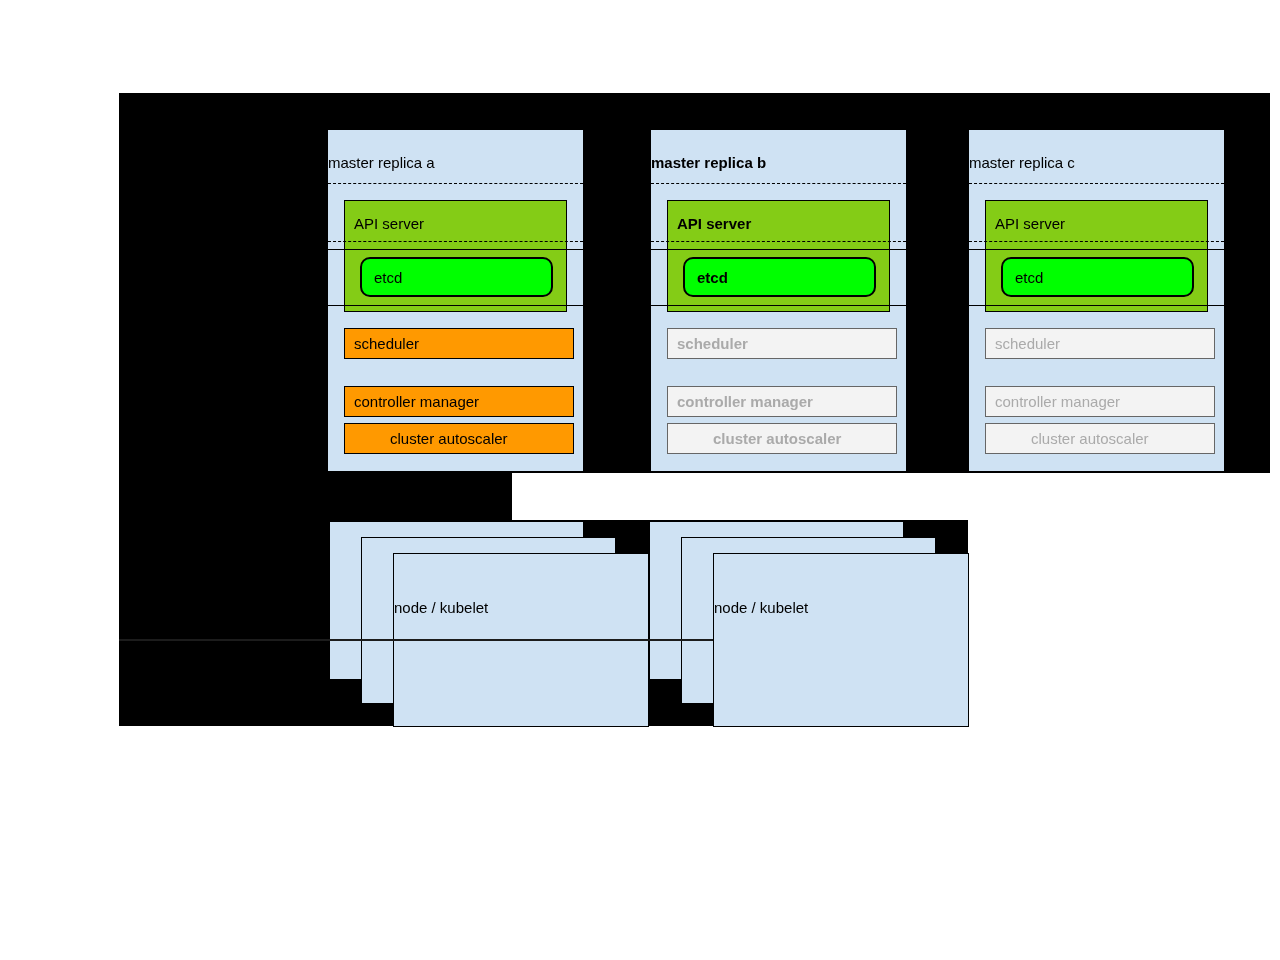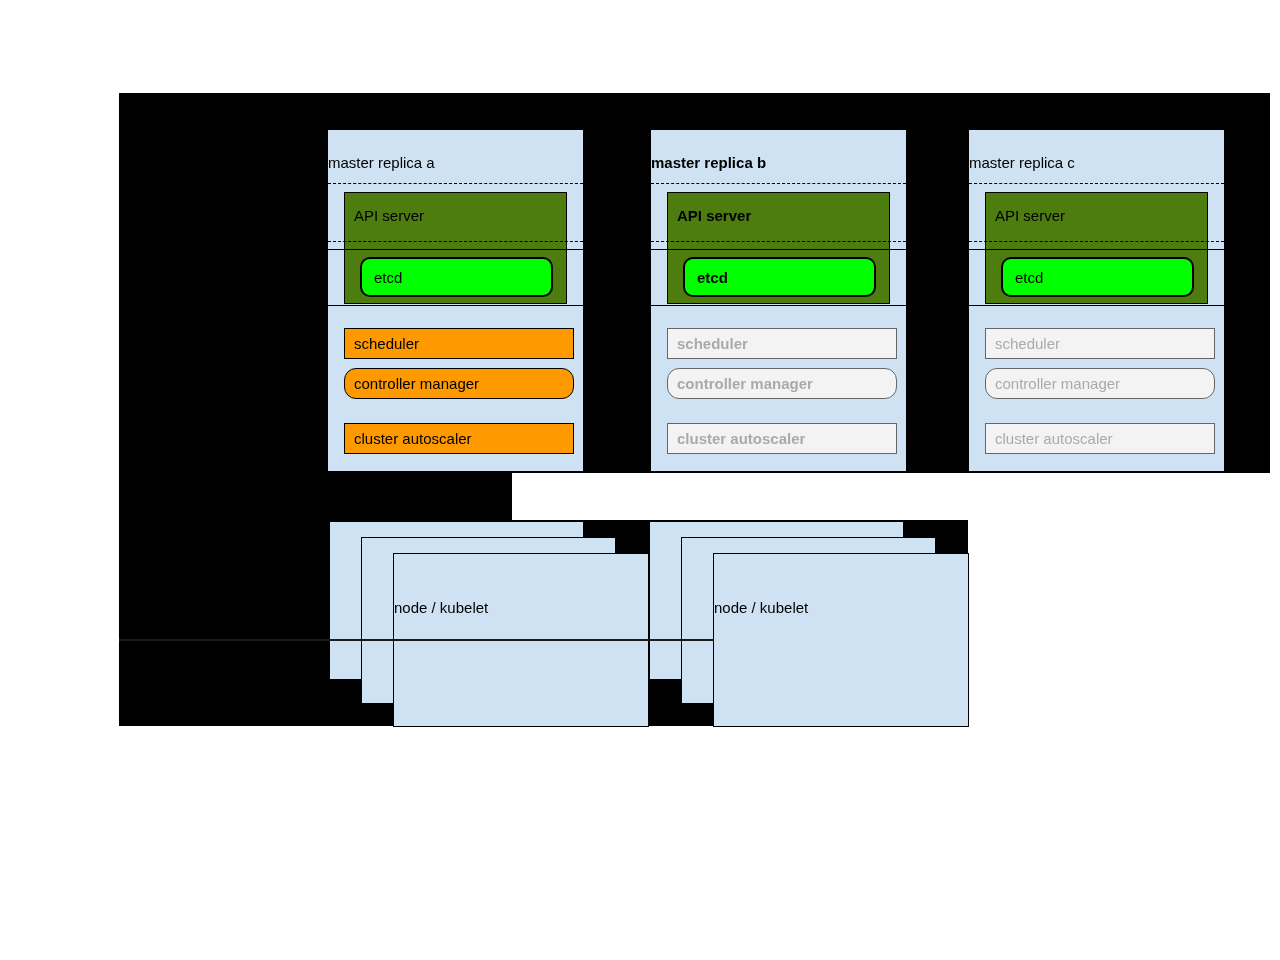--- a/index.html
+++ b/index.html
@@ -42,23 +42,23 @@
   .sep { position: absolute; left: 0; right: 0; height: 0; z-index: 4; }
   .sep.dashed { border-top: 1px dashed #000; }
   .sep.solid  { border-top: 1px solid  #000; }
   .sep-1 { top: 53px; }
   .sep-2 { top: 111px; }
   .sep-3 { top: 119px; }
   .sep-4 { top: 175px; }
 
   .api-box {
     position: absolute;
-    left: 16px; top: 62px;
+    left: 16px; top: 70px;
     width: 223px; height: 112px;
-    background: #4d7c0f;
+    background: #84cc16;
     border: 1px solid #000;
     box-sizing: border-box;
     z-index: 2;
   }
   .api-label { position: absolute; left: 9px; top: 14px; line-height: 18px; }
 
   .etcd-box {
     position: absolute;
     left: 32px; top: 127px;
     width: 193px; height: 40px;
@@ -79,22 +79,22 @@
     width: 230px; height: 31px;
     background: #FF9900;
     border: 1px solid #000;
     box-sizing: border-box;
     display: flex;
     align-items: center;
     z-index: 2;
   }
   .sub-box span { padding-left: 9px; }
   .sub-scheduler  { top: 198px; }
-  .sub-controller { top: 238px; border-radius: 12px; }
-  .sub-autoscaler { top: 293px; }
+  .sub-controller { top: 256px; }
+  .sub-autoscaler { top: 293px; padding-left: 36px; }
 
   .master.inactive .sub-box {
     background: #F3F3F3;
     border-color: #666666;
   }
   .master.inactive .sub-box span { color: #AAAAAA; }
 
   
   .node-box {
     position: absolute;

